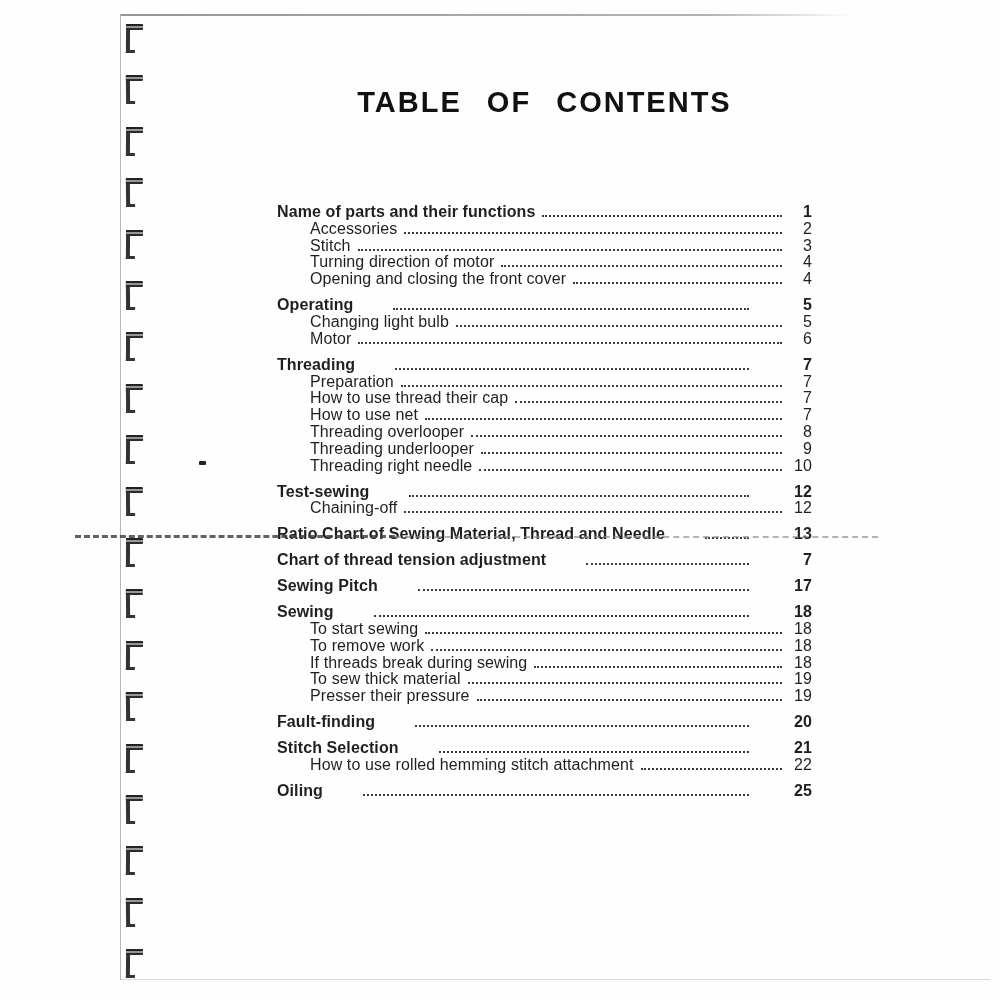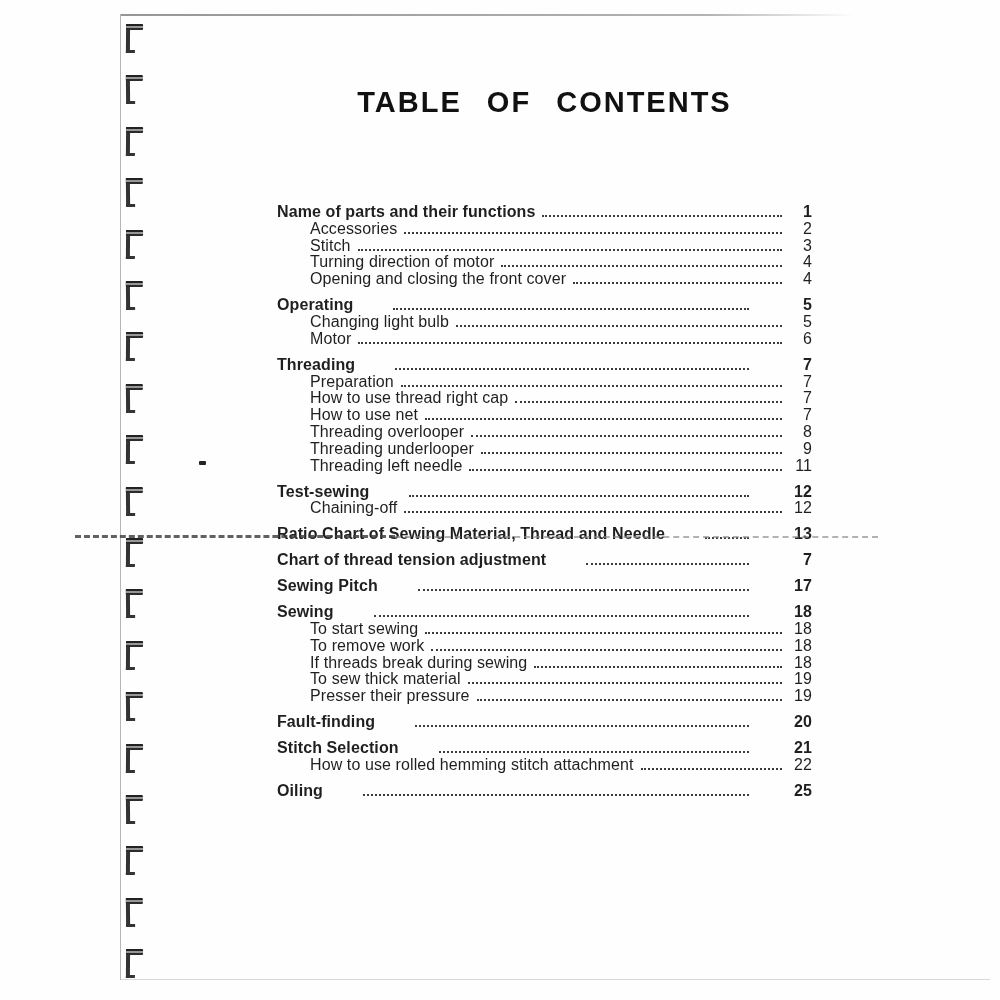--- a/index.html
+++ b/index.html
@@ -190,43 +190,43 @@
         <span class="label">Threading</span>
         <span class="dots"></span>
         <span class="pnum">7</span>
       </div>
       <div class="row sub">
         <span class="label">Preparation</span>
         <span class="dots"></span>
         <span class="pnum">7</span>
       </div>
       <div class="row sub">
-        <span class="label">How to use thread right cap</span>
+        <span class="label">How to use thread their cap</span>
         <span class="dots"></span>
         <span class="pnum">7</span>
       </div>
       <div class="row sub">
         <span class="label">How to use net</span>
         <span class="dots"></span>
         <span class="pnum">7</span>
       </div>
       <div class="row sub">
         <span class="label">Threading overlooper</span>
         <span class="dots"></span>
         <span class="pnum">8</span>
       </div>
       <div class="row sub">
         <span class="label">Threading underlooper</span>
         <span class="dots"></span>
         <span class="pnum">9</span>
       </div>
       <div class="row sub">
-        <span class="label">Threading left needle</span>
-        <span class="dots"></span>
-        <span class="pnum">11</span>
+        <span class="label">Threading right needle</span>
+        <span class="dots"></span>
+        <span class="pnum">10</span>
       </div>
       <div class="row bold gap">
         <span class="label">Test-sewing</span>
         <span class="dots"></span>
         <span class="pnum">12</span>
       </div>
       <div class="row sub">
         <span class="label">Chaining-off</span>
         <span class="dots"></span>
         <span class="pnum">12</span>

